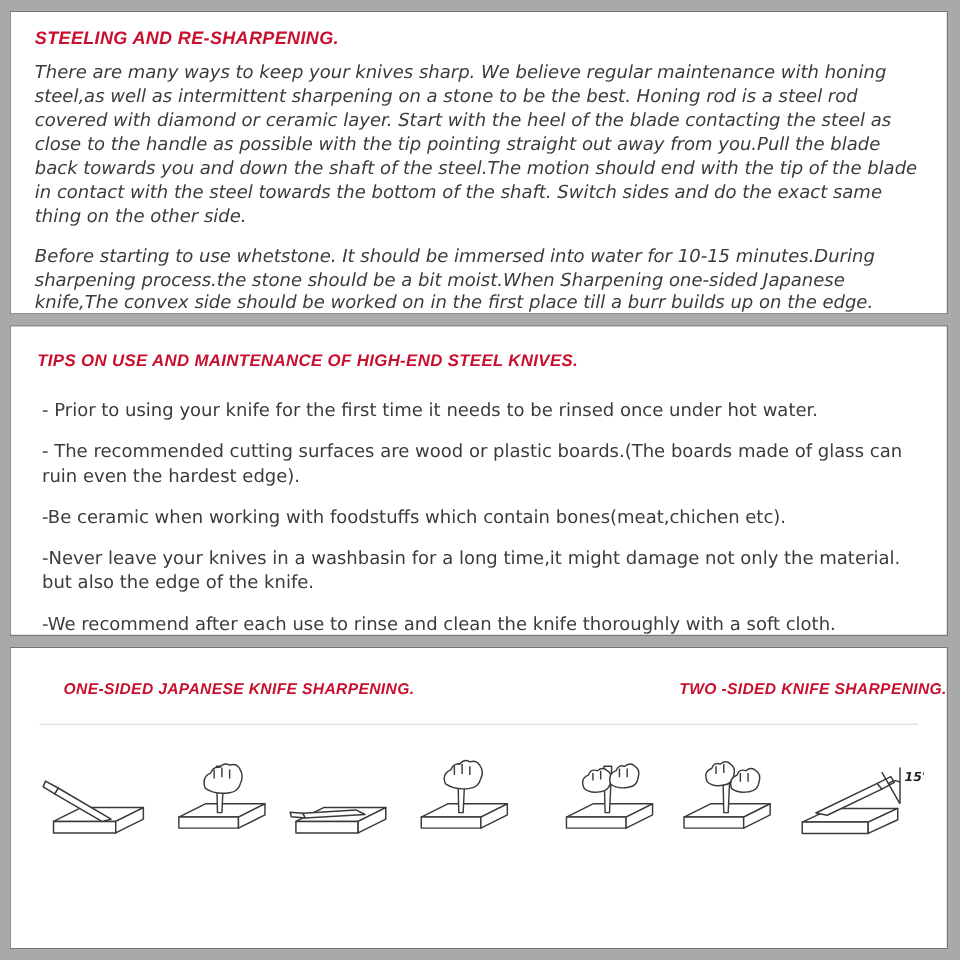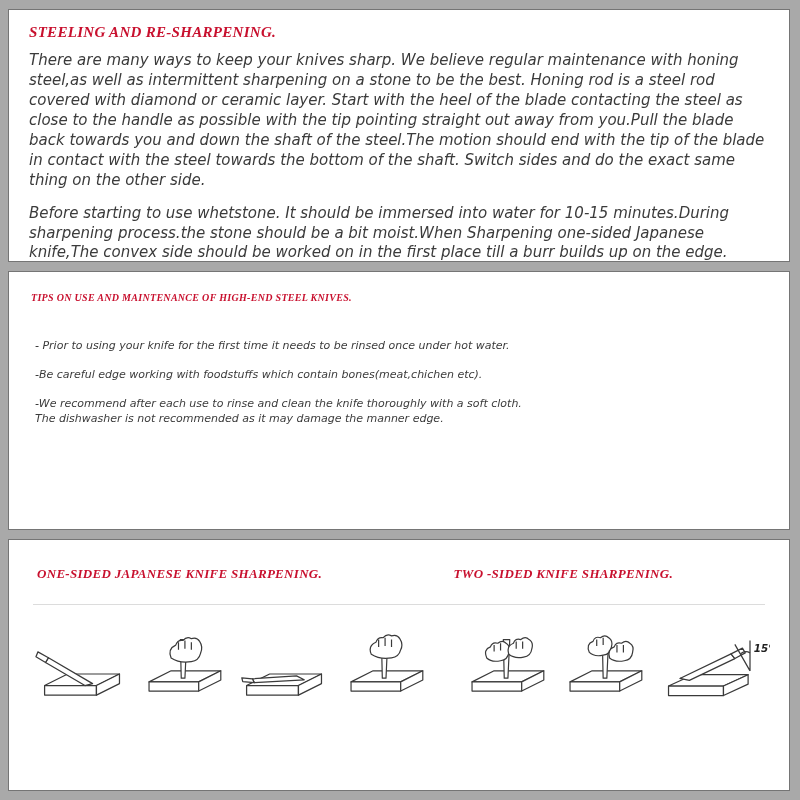--- a/index.html
+++ b/index.html
@@ -21,49 +21,48 @@
     overflow: hidden;
   }
   #panel1 { top: 9px;  height: 253px; padding: 14px 20px 0 20px; }
   #panel2 { top: 271px; height: 259px; padding: 20px 22px 0 22px; }
   #panel3 { top: 539px; height: 252px; padding: 26px 0 0 0; }
 
   .h-red {
     color: #c8102e;
     font-weight: bold;
     font-style: italic;
-    font-family: Liberation Serif, serif;
+    font-family: Liberation Sans, sans-serif;
     letter-spacing: 0.3px;
     margin: 0;
   }
   #panel1 .h-red { font-size: 15px; margin-bottom: 10px; }
-  #panel2 .h-red { font-size: 10px; margin-bottom: 36px; }
+  #panel2 .h-red { font-size: 14px; margin-bottom: 24px; }
   #panel3 .h-red { font-size: 13px; }
 
   .body-text {
     font-style: italic;
     font-size: 15px;
     line-height: 1.33;
     color: #3b3b3b;
     margin: 0 0 13px 0;
     white-space: pre-line;
   }
   .tip {
-    font-style: italic;
-    font-size: 11px;
+    font-size: 15px;
     line-height: 1.35;
     color: #3b3b3b;
     margin: 0 0 14px 0;
     padding-left: 4px;
     white-space: pre-line;
   }
 
   .p3-headings { display: flex; }
-  .p3-title-left  { width: 57%; padding-left: 28px; box-sizing: border-box; }
-  .p3-title-right { width: 43%; box-sizing: border-box; }
+  .p3-title-left  { width: 57%; padding-left: 44px; box-sizing: border-box; }
+  .p3-title-right { width: 43%; box-sizing: border-box; text-align: right; }
   .p3-divider {
     border: none;
     border-top: 1px solid #dcdcdc;
     margin: 22px 24px 0 24px;
   }
   .figs {
     display: flex;
     margin-top: 28px;
     align-items: flex-end;
   }
@@ -79,21 +78,23 @@
 
   <section class="panel" id="panel1">
     <h2 class="h-red">STEELING AND RE-SHARPENING.</h2>
     <p class="body-text">There are many ways to keep your knives sharp. We believe regular maintenance with honing steel,as well as intermittent sharpening on a stone to be the best. Honing rod is a steel rod covered with diamond or ceramic layer. Start with the heel of the blade contacting the steel as close to the handle as possible with the tip pointing straight out away from you.Pull the blade back towards you and down the shaft of the steel.The motion should end with the tip of the blade in contact with the steel towards the bottom of the shaft. Switch sides and do the exact same thing on the other side.</p>
     <p class="body-text">Before starting to use whetstone. It should be immersed into water for 10-15 minutes.During sharpening process.the stone should be a bit moist.When Sharpening one-sided Japanese knife,The convex side should be worked on in the first place till a burr builds up on the edge. After the burr has been formed move gently the concave side of the blade along the whetstone surface several times.Do not use force. Double-side blades should be sharpened in the same manner:first one side,Then after burr is formed on the edge. start working on opposite side.Repeat several times if necessary or use whetstone with a more fine-grained surface until the sharpness is adequate.During the sharpening process,The original sharpening angel must be retained. It should remain within 15-17 degrees as was designated by manufacturer.</p>
   </section>
 
   <section class="panel" id="panel2">
     <h2 class="h-red">TIPS ON USE AND MAINTENANCE OF HIGH-END STEEL KNIVES.</h2>
     <p class="tip">- Prior to using your knife for the first time it needs to be rinsed once under hot water.</p>
-    <p class="tip">-Be careful edge working with foodstuffs which contain bones(meat,chichen etc).</p>
+    <p class="tip">- The recommended cutting surfaces are wood or plastic boards.(The boards made of glass can ruin even the hardest edge).</p>
+    <p class="tip">-Be ceramic when working with foodstuffs which contain bones(meat,chichen etc).</p>
+    <p class="tip">-Never leave your knives in a washbasin for a long time,it might damage not only the material. but also the edge of the knife.</p>
     <p class="tip">-We recommend after each use to rinse and clean the knife thoroughly with a soft cloth.
 The dishwasher is not recommended as it may damage the manner edge.</p>
   </section>
 
   <section class="panel" id="panel3">
     <div class="p3-headings">
       <h2 class="h-red p3-title-left">ONE-SIDED JAPANESE KNIFE SHARPENING.</h2>
       <h2 class="h-red p3-title-right">TWO -SIDED KNIFE SHARPENING.</h2>
     </div>
     <hr class="p3-divider">

